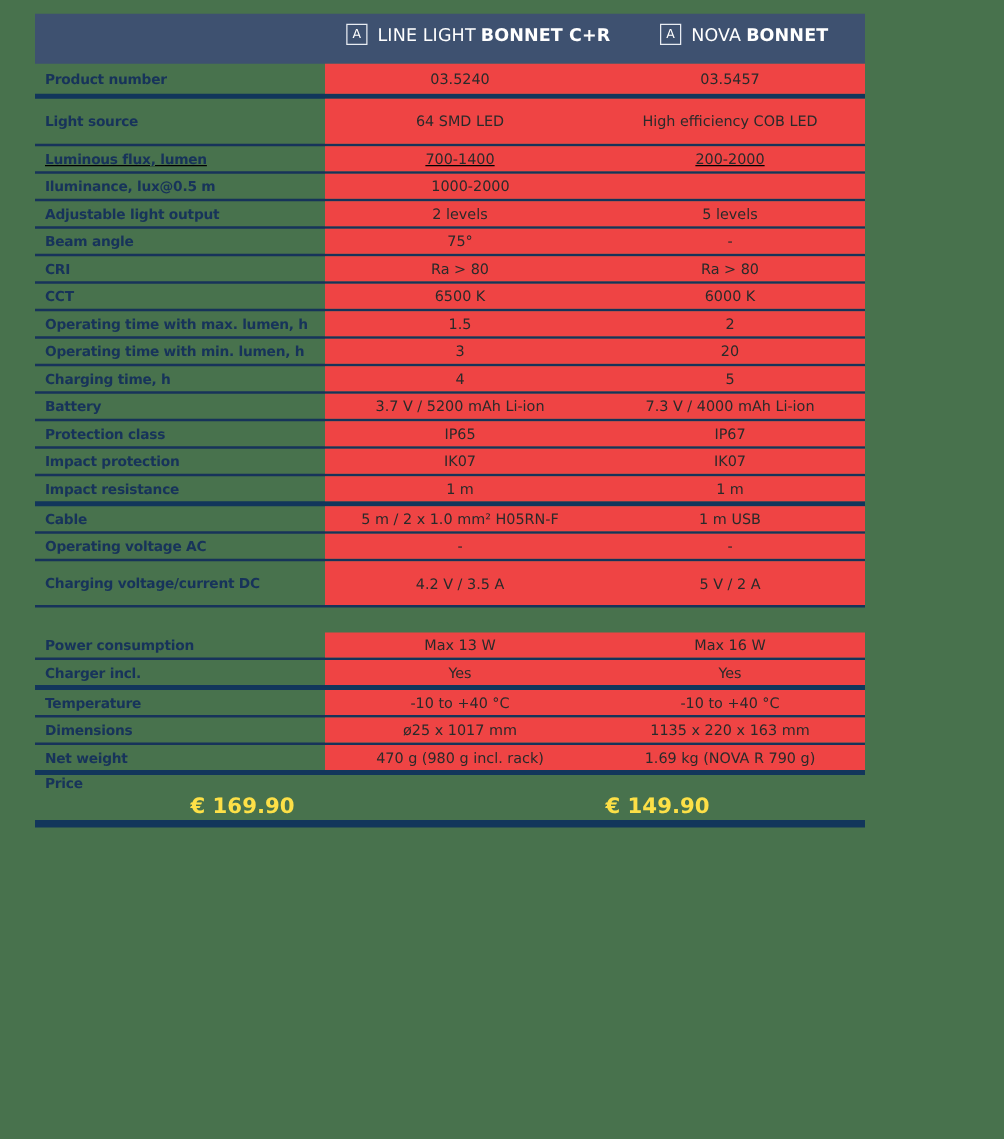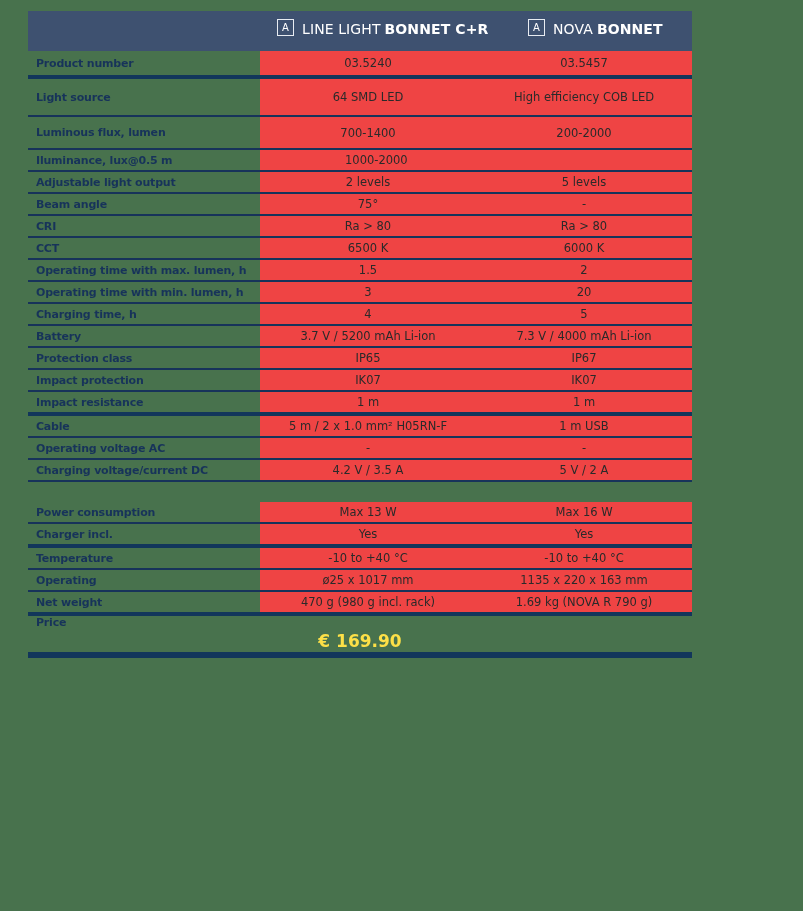--- a/index.html
+++ b/index.html
@@ -78,21 +78,21 @@
 
   <div class="row" style="height:36px;">
     <div class="label">Light source</div>
     <div class="vals">
         <div class="val">64 SMD LED</div>
         <div class="val">High efficiency COB LED</div>
       </div>
   </div>
   <div class="sep-thin"></div>
 
-  <div class="row" style="height:31px;">
+  <div class="row" style="height:20px;text-decoration:underline;">
     <div class="label">Luminous flux, lumen</div>
     <div class="vals">
         <div class="val">700-1400</div>
         <div class="val">200-2000</div>
       </div>
   </div>
   <div class="sep-thin"></div>
 
   <div class="row" style="height:20px;">
     <div class="label">Iluminance, lux@0.5 m</div>
@@ -213,21 +213,21 @@
 
   <div class="row" style="height:20px;">
     <div class="label">Operating voltage AC</div>
     <div class="vals">
         <div class="val">-</div>
         <div class="val">-</div>
       </div>
   </div>
   <div class="sep-thin"></div>
 
-  <div class="row" style="height:20px;">
+  <div class="row" style="height:35px;">
     <div class="label">Charging voltage/current DC</div>
     <div class="vals">
         <div class="val">4.2 V / 3.5 A</div>
         <div class="val">5 V / 2 A</div>
       </div>
   </div>
   <div class="sep-thin"></div>
 
   <div class="row" style="height:20px;margin-top:20px;">
     <div class="label">Power consumption</div>
@@ -250,37 +250,38 @@
   <div class="row" style="height:20px;">
     <div class="label">Temperature</div>
     <div class="vals">
         <div class="val">-10 to +40 °C</div>
         <div class="val">-10 to +40 °C</div>
       </div>
   </div>
   <div class="sep-thin"></div>
 
   <div class="row" style="height:20px;">
-    <div class="label">Operating</div>
+    <div class="label">Dimensions</div>
     <div class="vals">
         <div class="val">ø25 x 1017 mm</div>
         <div class="val">1135 x 220  x 163 mm</div>
       </div>
   </div>
   <div class="sep-thin"></div>
 
   <div class="row" style="height:20px;">
     <div class="label">Net weight</div>
     <div class="vals">
         <div class="val">470 g (980 g incl. rack)</div>
         <div class="val">1.69  kg (NOVA R 790 g)</div>
       </div>
   </div>
   <div class="sep-thick"></div>
 
   <div class="row price-row" style="height:36px;flex-direction:column;">
     <div class="label">Price</div>
     <div class="vals">
         <div class="val">€ 169.90</div>
+        <div class="val">€ 149.90</div>
       </div>
   </div>
   <div class="bottom-bar"></div>
 </div>
 
 </body></html>

